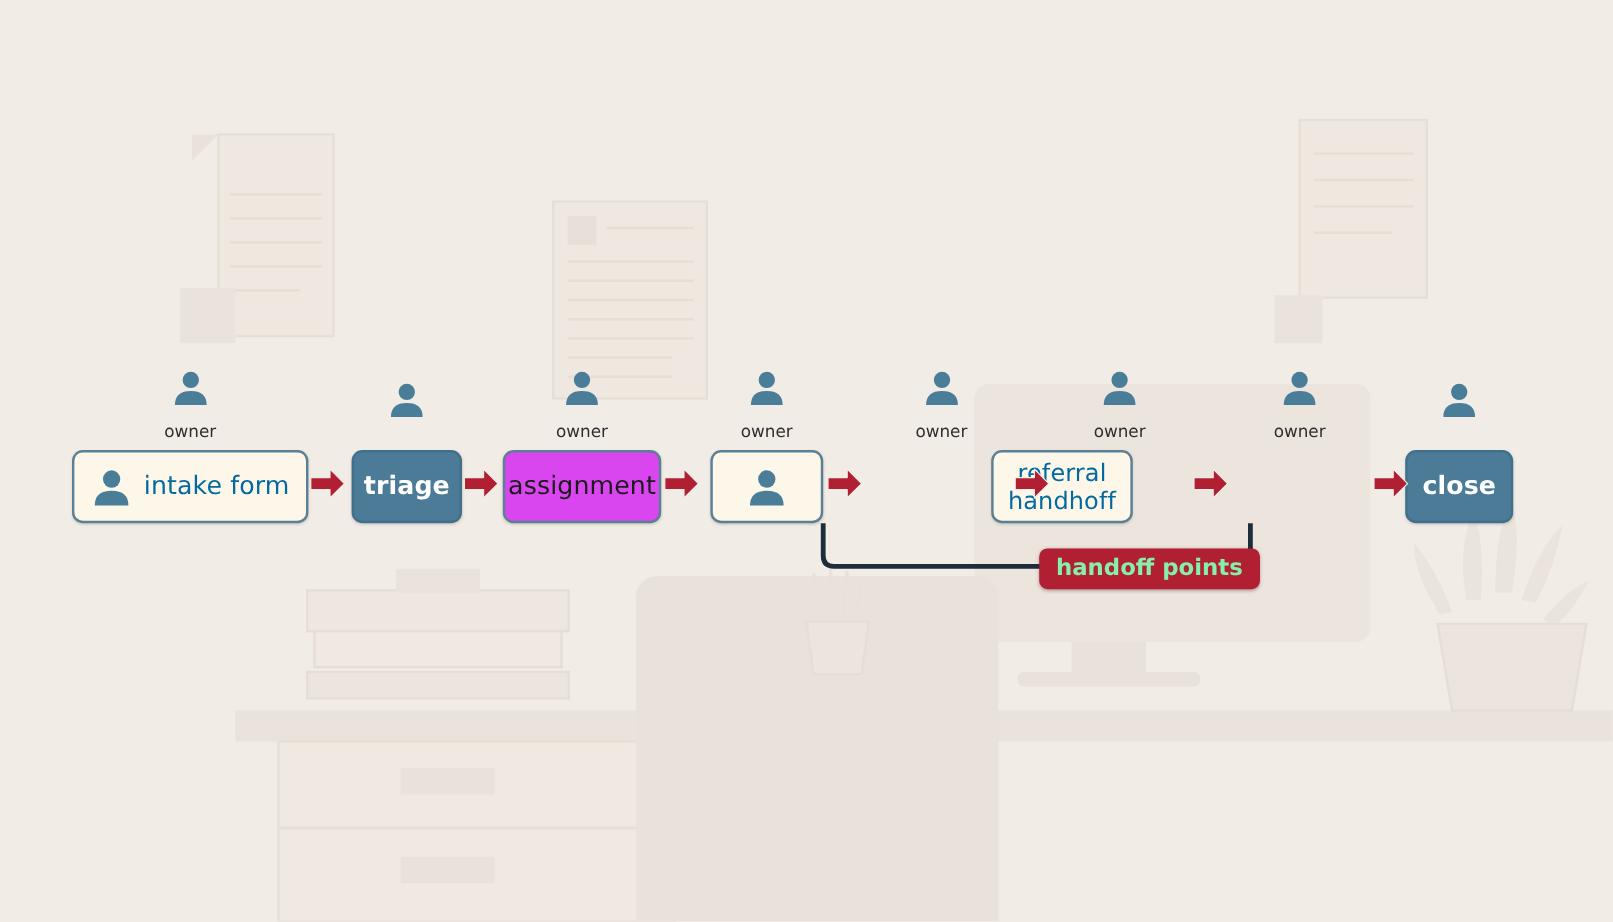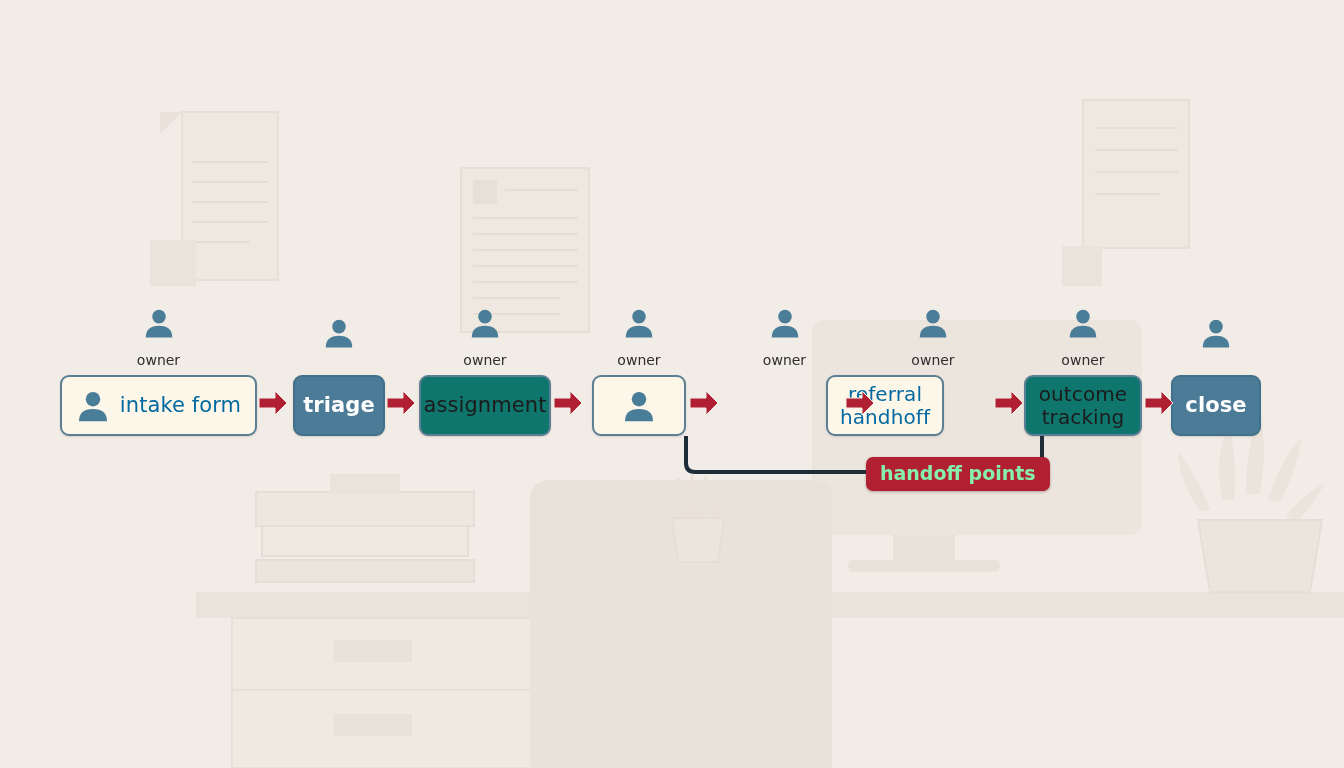--- a/index.html
+++ b/index.html
@@ -26,21 +26,21 @@
     text-align:center;
     box-shadow:0 1px 2px rgba(90,80,70,.18);
   }
   .node .lbl{
     display:block;
     line-height:1.12;
     letter-spacing:.1px;
   }
   
   .v-cream{background:#fdf7e9;border:2px solid #5b7f94;color:#0369a1;}
-  .v-white{background:#0f766e;border:2px solid #5b7f94;color:#1b1b1b;}
+  .v-white{background:#d946ef;border:2px solid #5b7f94;color:#1b1b1b;}
   .v-light{background:#adc9d7;border:2px solid #5b7f94;color:#15202a;}
   .v-dark {background:#4b7b96;border:2px solid #41708a;color:#ffffff;}
   .v-dark .lbl{font-weight:bold;}
   .v-light .lbl{font-weight:normal;}
 
   .node-icon{flex:0 0 auto;margin-right:10px;display:block;}
   .node-icon.only{margin-right:0;}
 
   
   .owner{
@@ -240,23 +240,20 @@
       <div class="node v-cream" style="left: 826px; top: 375px; width: 118px; height: 61px;">
         <span class="lbl" style="font-size: 20px;">referral handhoff</span>
       </div>
       <div class="owner" style="left: 1043px; top: 307px;">
         <svg width="32" height="32" viewBox="0 0 40 40">
           <circle cx="20" cy="12" r="8.5" fill="#4a7d98"></circle>
           <path d="M3.5 38 q0 -14.5 16.5 -14.5 q16.5 0 16.5 14.5 z" fill="#4a7d98"></path>
         </svg>
         <span class="cap">owner</span>
       </div>
-      <div class="node v-white" style="left: 1024px; top: 375px; width: 118px; height: 61px;">
-        <span class="lbl" style="font-size: 20px;">outcome tracking</span>
-      </div>
       <div class="owner" style="left: 1176px; top: 317px;">
         <svg width="32" height="32" viewBox="0 0 40 40">
           <circle cx="20" cy="12" r="8.5" fill="#4a7d98"></circle>
           <path d="M3.5 38 q0 -14.5 16.5 -14.5 q16.5 0 16.5 14.5 z" fill="#4a7d98"></path>
         </svg>
       </div>
       <div class="node v-dark" style="left: 1171px; top: 375px; width: 90px; height: 61px;">
         <span class="lbl" style="font-size: 21px; font-weight: bold;">close</span>
       </div>
       <div class="arrow" style="left: 258px; top: 388px;"><svg width="30" height="30" viewBox="0 0 30 30">

